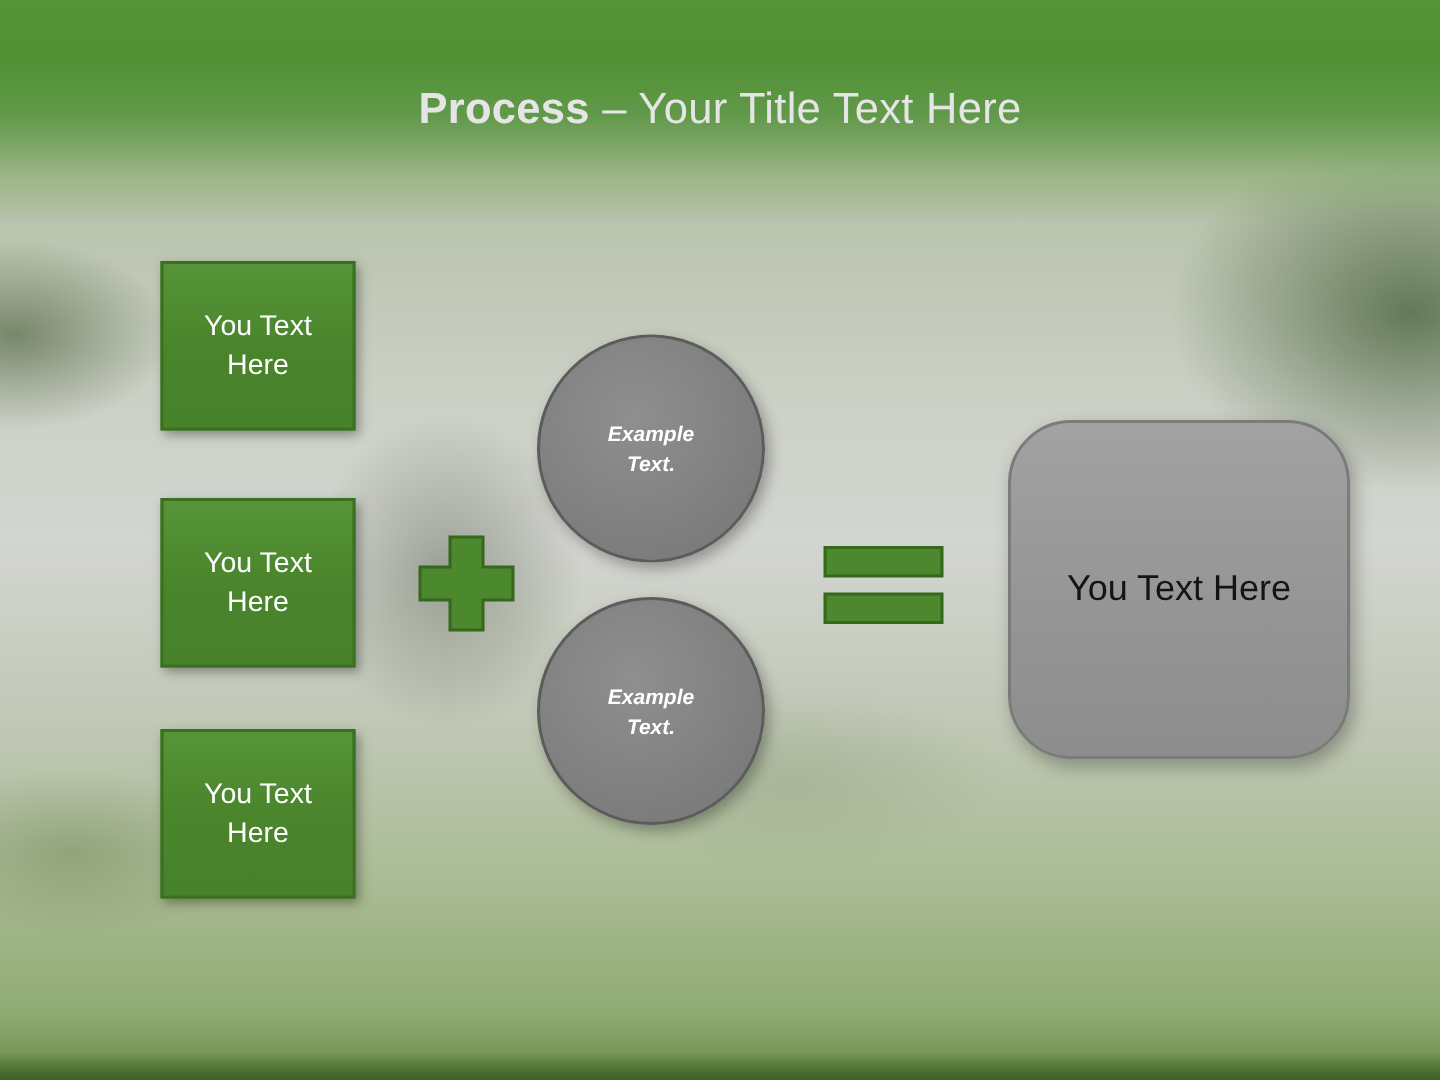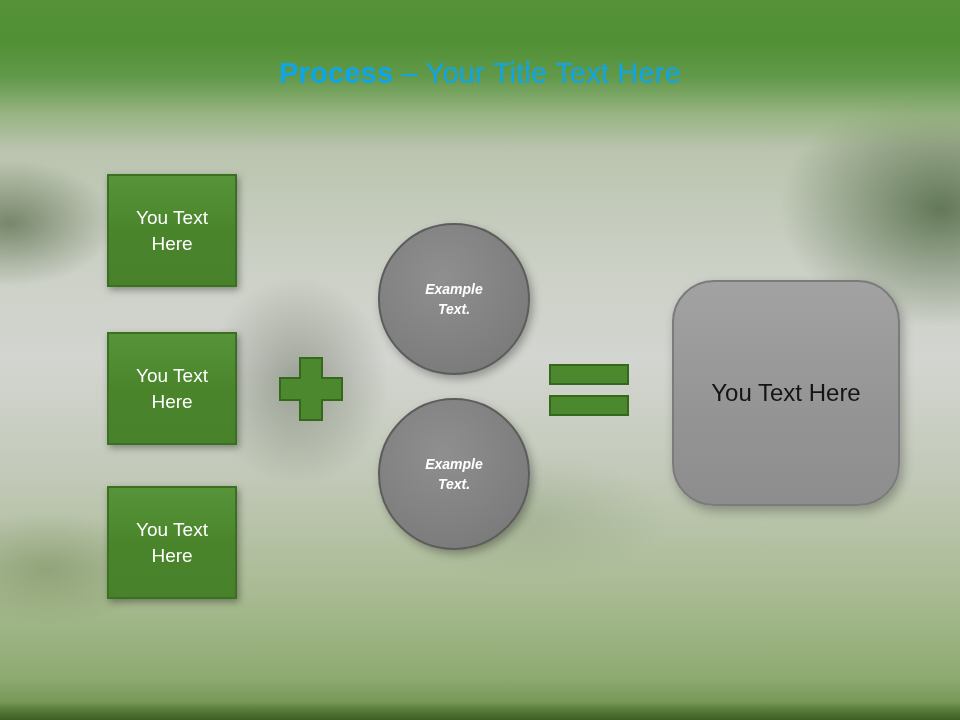--- a/index.html
+++ b/index.html
@@ -25,42 +25,42 @@
     background: linear-gradient(180deg,
       #559238 0%, #519034 28%, #61994a 52%,
       rgba(140,175,115,0.65) 78%, rgba(190,205,180,0) 100%);
   }
   .bottom-strip {
     position:absolute; bottom:0; left:0; width:100%; height:18px;
     background: linear-gradient(180deg, rgba(70,104,42,0) 0%, rgba(70,104,42,0.85) 70%, #3f5f25 100%);
   }
   .title {
     position:absolute; top:57px; left:0; width:100%;
-    text-align:center; color:#0ea5e9; font-size:29px; letter-spacing:0.2px;
+    text-align:center; color:#e5e5e5; font-size:29px; letter-spacing:0.2px;
   }
   .title .bold { font-weight:bold; }
   .green-box {
     position:absolute; left:107px; width:130px; height:113px;
     background:linear-gradient(180deg,#579439 0%, #4a852c 50%, #47812a 100%);
     background-color:#4c882d;
     border:2px solid #3a7020;
     box-shadow:2px 3px 7px rgba(0,0,0,0.35);
     box-sizing:border-box;
     display:flex; align-items:center; justify-content:center;
     color:#ffffff; font-size:19px; line-height:1.35; text-align:center;
     padding:0 13px;
   }
   .box1 { top:174px; }
   .box2 { top:332px; }
   .box3 { top:486px; }
   .op { position:absolute; }
   .plus-wrap { left:276px; top:354px; }
   .equals-wrap { left:548px; top:363px; }
   .circle {
-    position:absolute; left:378px; width:152px; height:152px;
+    position:absolute; left:358px; width:152px; height:152px;
     border-radius:50%;
     background:radial-gradient(circle at 42% 36%, #8f8f8f 0%, #7d7d7d 70%, #747474 100%);
     border:2px solid #5c5c5c;
     box-sizing:border-box;
     box-shadow:3px 4px 9px rgba(0,0,0,0.30);
     display:flex; align-items:center; justify-content:center;
     color:#ffffff; font-weight:bold; font-style:italic;
     font-size:14px; line-height:1.45; text-align:center;
   }
   .circle .circle-label { width:76px; }

